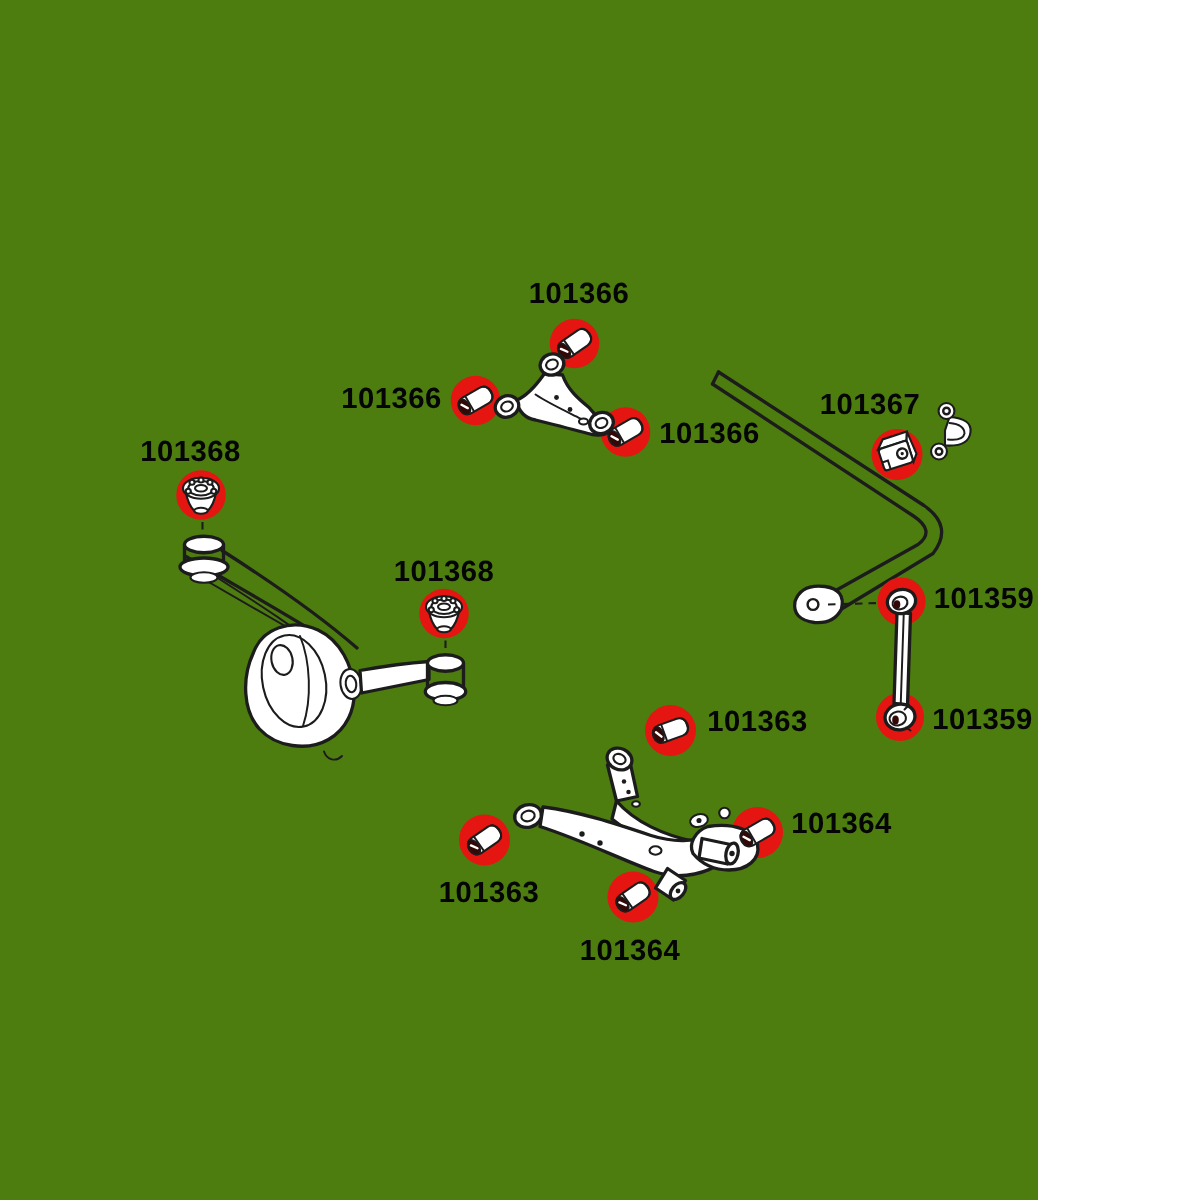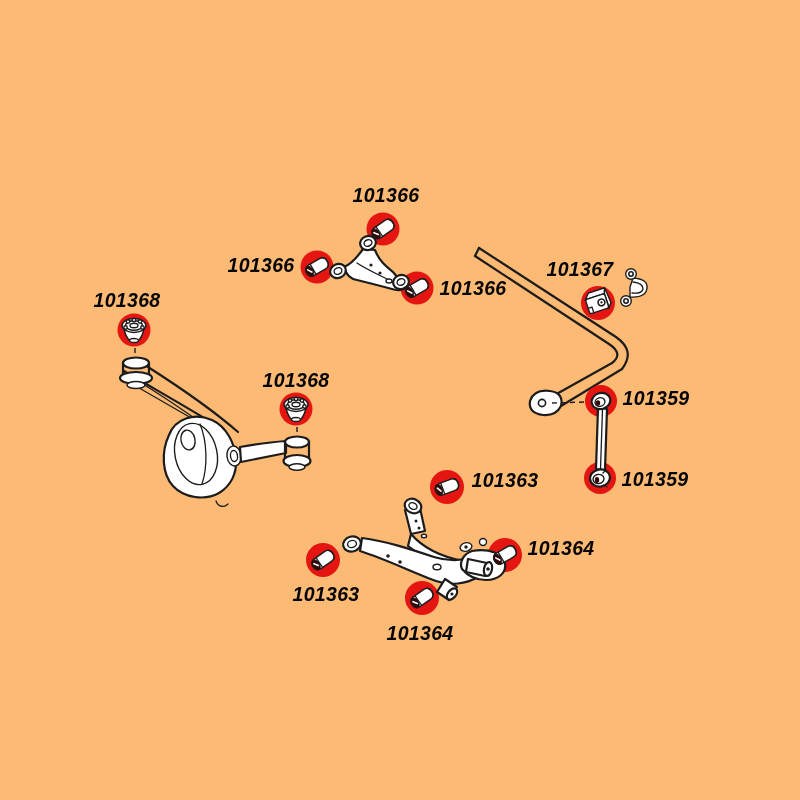--- a/index.html
+++ b/index.html
@@ -1,22 +1,21 @@
 <!DOCTYPE html>
 <html><head>
 <meta charset="utf-8">
 <style>
   html,body{margin:0;padding:0;background:#ffffff;}
   .canvas{
     position:relative;
-    width:800px;height:800px;
-    background:#fdba74;
+    width:692px;height:800px;
+    background:#4d7c0f;
     overflow:hidden;
     font-family:"Liberation Sans",sans-serif;
-    font-style:italic;
   }
   svg{display:block;}
   .lbl{
     font-family:"Liberation Sans","DejaVu Sans",sans-serif;
     font-weight:700;
     font-size:19.5px;
     fill:#050505;
     text-anchor:middle;
     letter-spacing:.3px;
   }

